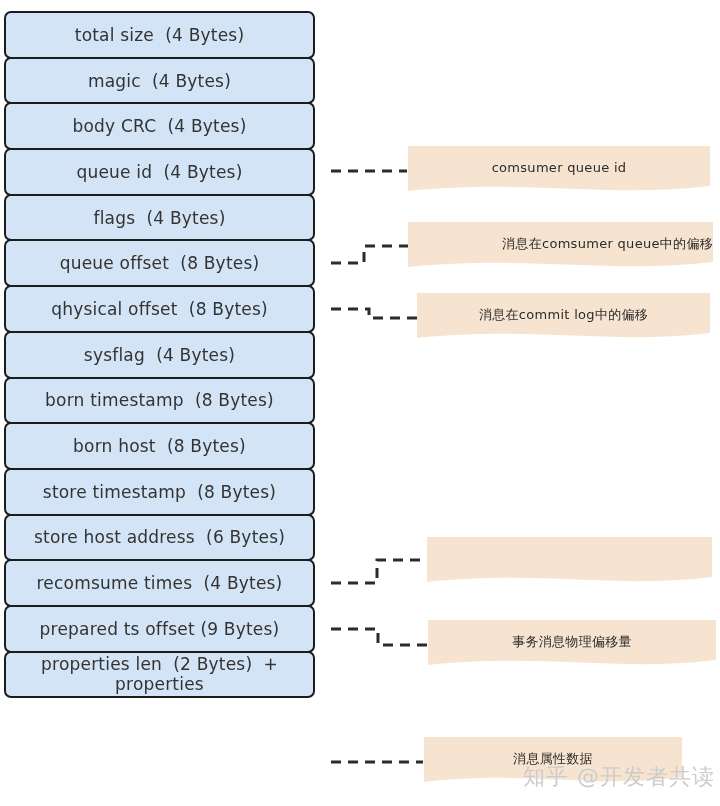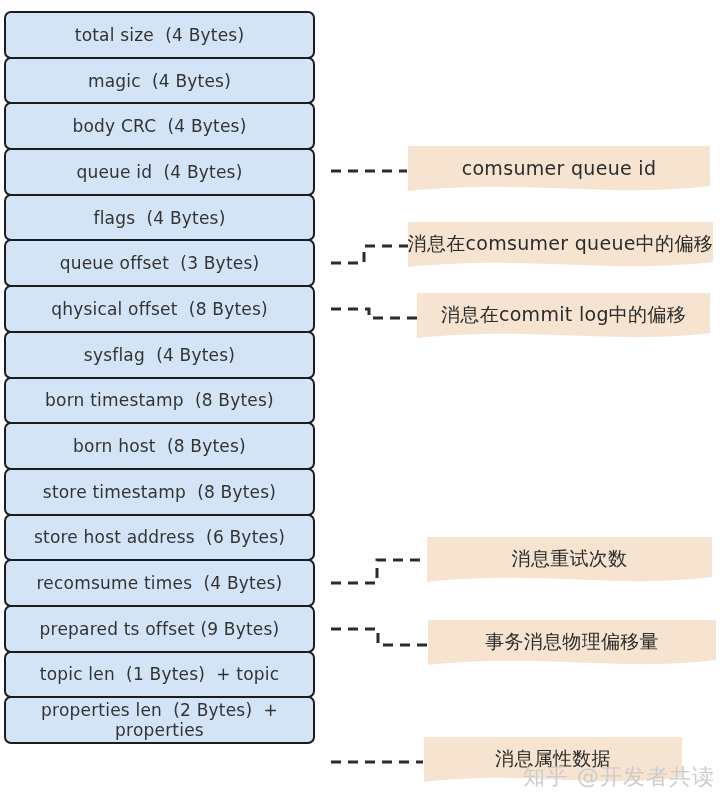--- a/index.html
+++ b/index.html
@@ -77,21 +77,21 @@
     text-align:center;
   }
   .callout .wave{
     position:absolute;
     left:0;top:0;
     width:100%;height:100%;
   }
   .callout .wave path{fill:var(--annotation-fill);}
   .callout-label{
     position:relative;
-    font-size:19px;
+    font-size:13px;
     color:var(--annotation-text);
     white-space:nowrap;
     padding-bottom:7px;
     letter-spacing:0.3px;
   }
   .c1{left:408px;top:146px;width:302px;height:50px;}
   .c2{left:408px;top:222px;width:305px;height:50px;justify-content:flex-end;}
   .c3{left:417px;top:293px;width:293px;height:50px;}
   .c4{left:427px;top:537px;width:285px;height:50px;}
   .c5{left:428px;top:620px;width:288px;height:50px;}
@@ -127,21 +127,21 @@
 
     <div class="field-box">
       <span class="field-label">queue id  (4 Bytes)</span>
     </div>
 
     <div class="field-box">
       <span class="field-label">flags  (4 Bytes)</span>
     </div>
 
     <div class="field-box">
-      <span class="field-label">queue offset  (3 Bytes)</span>
+      <span class="field-label">queue offset  (8 Bytes)</span>
     </div>
 
     <div class="field-box">
       <span class="field-label">qhysical offset  (8 Bytes)</span>
     </div>
 
     <div class="field-box">
       <span class="field-label">sysflag  (4 Bytes)</span>
     </div>
 
@@ -163,23 +163,20 @@
 
     <div class="field-box">
       <span class="field-label">recomsume times  (4 Bytes)</span>
     </div>
 
     <div class="field-box">
       <span class="field-label">prepared ts offset (9 Bytes)</span>
     </div>
 
 
-    <div class="field-box">
-      <span class="field-label">topic len  (1 Bytes)  + topic</span>
-    </div>
 
     <div class="field-box">
       <span class="field-label">properties len  (2 Bytes)  + properties</span>
     </div>
   </div>
 
   <svg class="connectors" width="720" height="806" viewBox="0 0 720 806" xmlns="http://www.w3.org/2000/svg">
     <path d="M331 171 H407"></path>
     <path d="M331 263 H364 V246 H409"></path>
     <path d="M331 309 H369 V318 H417"></path>
@@ -203,21 +200,20 @@
   <div class="callout c3">
     <svg class="wave" viewBox="0 0 100 50" preserveAspectRatio="none" xmlns="http://www.w3.org/2000/svg">
         <path d="M0 0 H100 V40 C66 52 40 33 0 45 Z"></path>
       </svg>
     <span class="callout-label">消息在commit log中的偏移</span>
   </div>
   <div class="callout c4">
     <svg class="wave" viewBox="0 0 100 50" preserveAspectRatio="none" xmlns="http://www.w3.org/2000/svg">
         <path d="M0 0 H100 V40 C66 52 40 33 0 45 Z"></path>
       </svg>
-    <span class="callout-label">消息重试次数</span>
   </div>
   <div class="callout c5">
     <svg class="wave" viewBox="0 0 100 50" preserveAspectRatio="none" xmlns="http://www.w3.org/2000/svg">
         <path d="M0 0 H100 V40 C66 52 40 33 0 45 Z"></path>
       </svg>
     <span class="callout-label">事务消息物理偏移量</span>
   </div>
   <div class="callout c6">
     <svg class="wave" viewBox="0 0 100 50" preserveAspectRatio="none" xmlns="http://www.w3.org/2000/svg">
         <path d="M0 0 H100 V40 C66 52 40 33 0 45 Z"></path>

